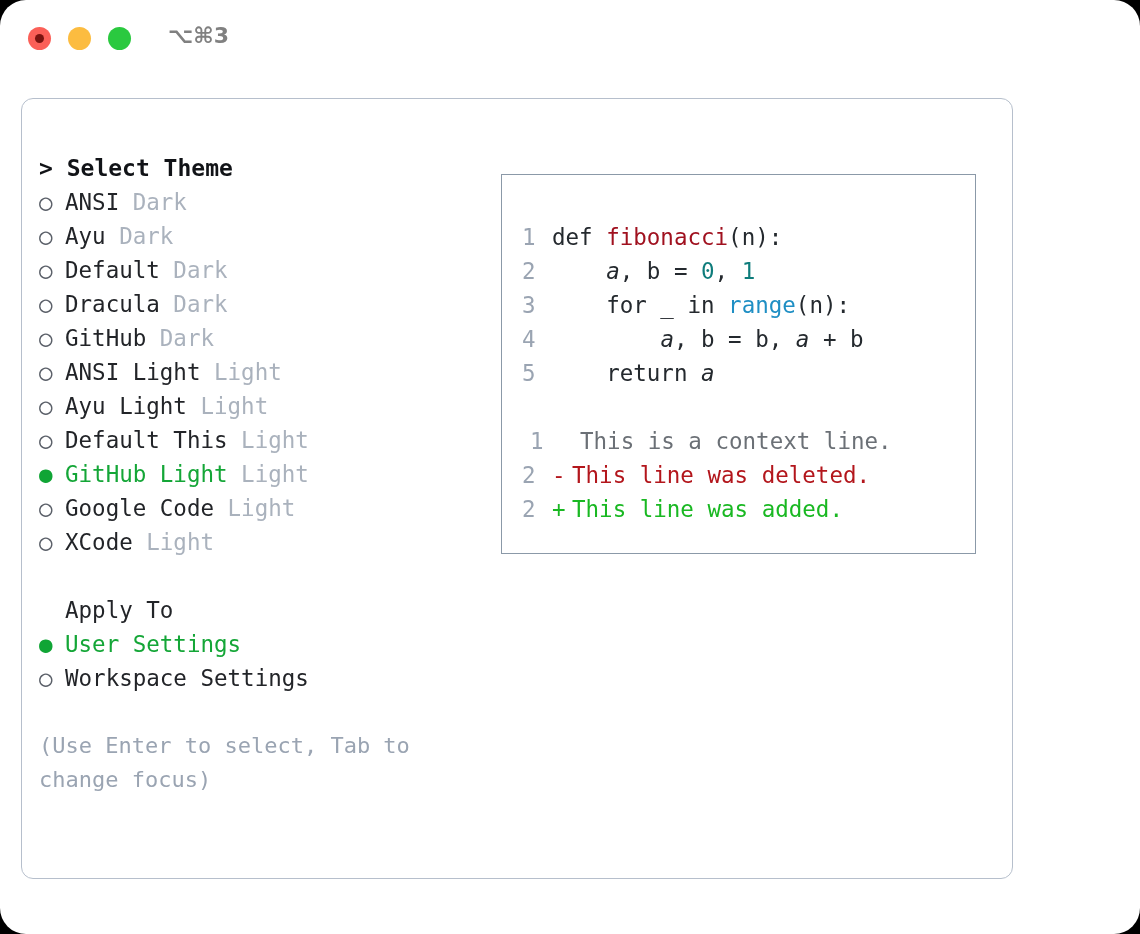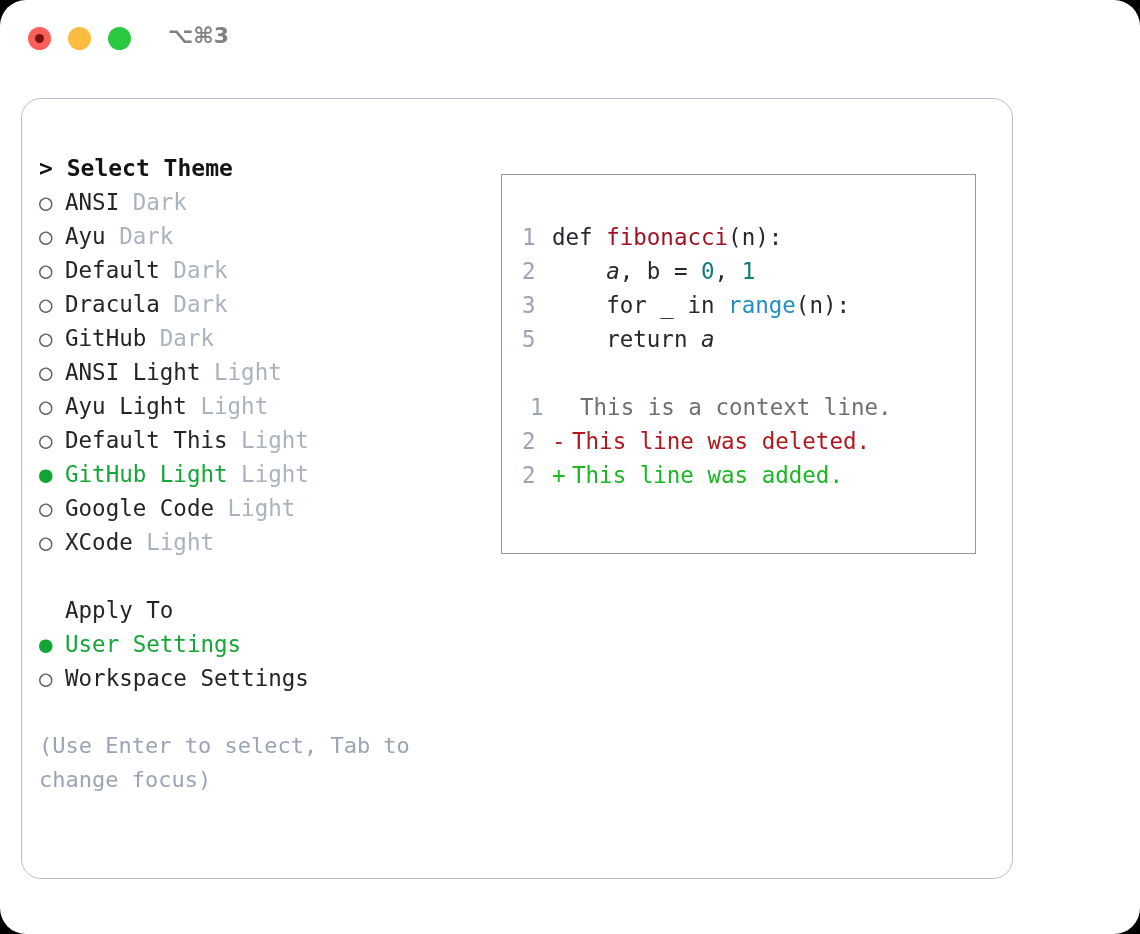--- a/index.html
+++ b/index.html
@@ -62,21 +62,21 @@
   }
 
   
   #panel {
     position: absolute;
     left: 21px;
     top: 98px;
     width: 992px;
     height: 781px;
     border: 1.5px solid #b6bfcc;
-    border-radius: 20px;
+    border-radius: 12px;
     box-sizing: border-box;
     background: #ffffff;
   }
 
   
   #left-col {
     position: absolute;
     left: 17px;
     top: 52px;
     width: 430px;
@@ -202,20 +202,21 @@
 
       <div id="hint">(Use Enter to select, Tab to change focus)</div>
     </div>
 
     <div id="right-col">
       <div id="preview-box">
         <div id="code-block">
             <div class="code-line"><span class="ln">1</span><span>def </span><span class="fn">fibonacci</span><span>(n):</span></div>
             <div class="code-line"><span class="ln">2</span><span>    </span><span class="var">a</span><span>, b = </span><span class="num">0</span><span>, </span><span class="num">1</span></div>
             <div class="code-line"><span class="ln">3</span><span>    for _ in </span><span class="builtin">range</span><span>(n):</span></div>
+            <div class="code-line"><span class="ln">4</span><span>        </span><span class="var">a</span><span>, b = b, </span><span class="var">a</span><span> + b</span></div>
             <div class="code-line"><span class="ln">5</span><span>    return </span><span class="var">a</span></div>
           </div>
         <div class="gap"></div>
         <div id="diff-block">
             <div class="code-line diff-ctx"><span class="ln">1</span><span class="dmark"> </span><span>This is a context line.</span></div>
             <div class="code-line diff-del"><span class="ln">2</span><span class="dmark">-</span><span>This line was deleted.</span></div>
             <div class="code-line diff-add"><span class="ln">2</span><span class="dmark">+</span><span>This line was added.</span></div>
           </div>
       </div>
     </div>

